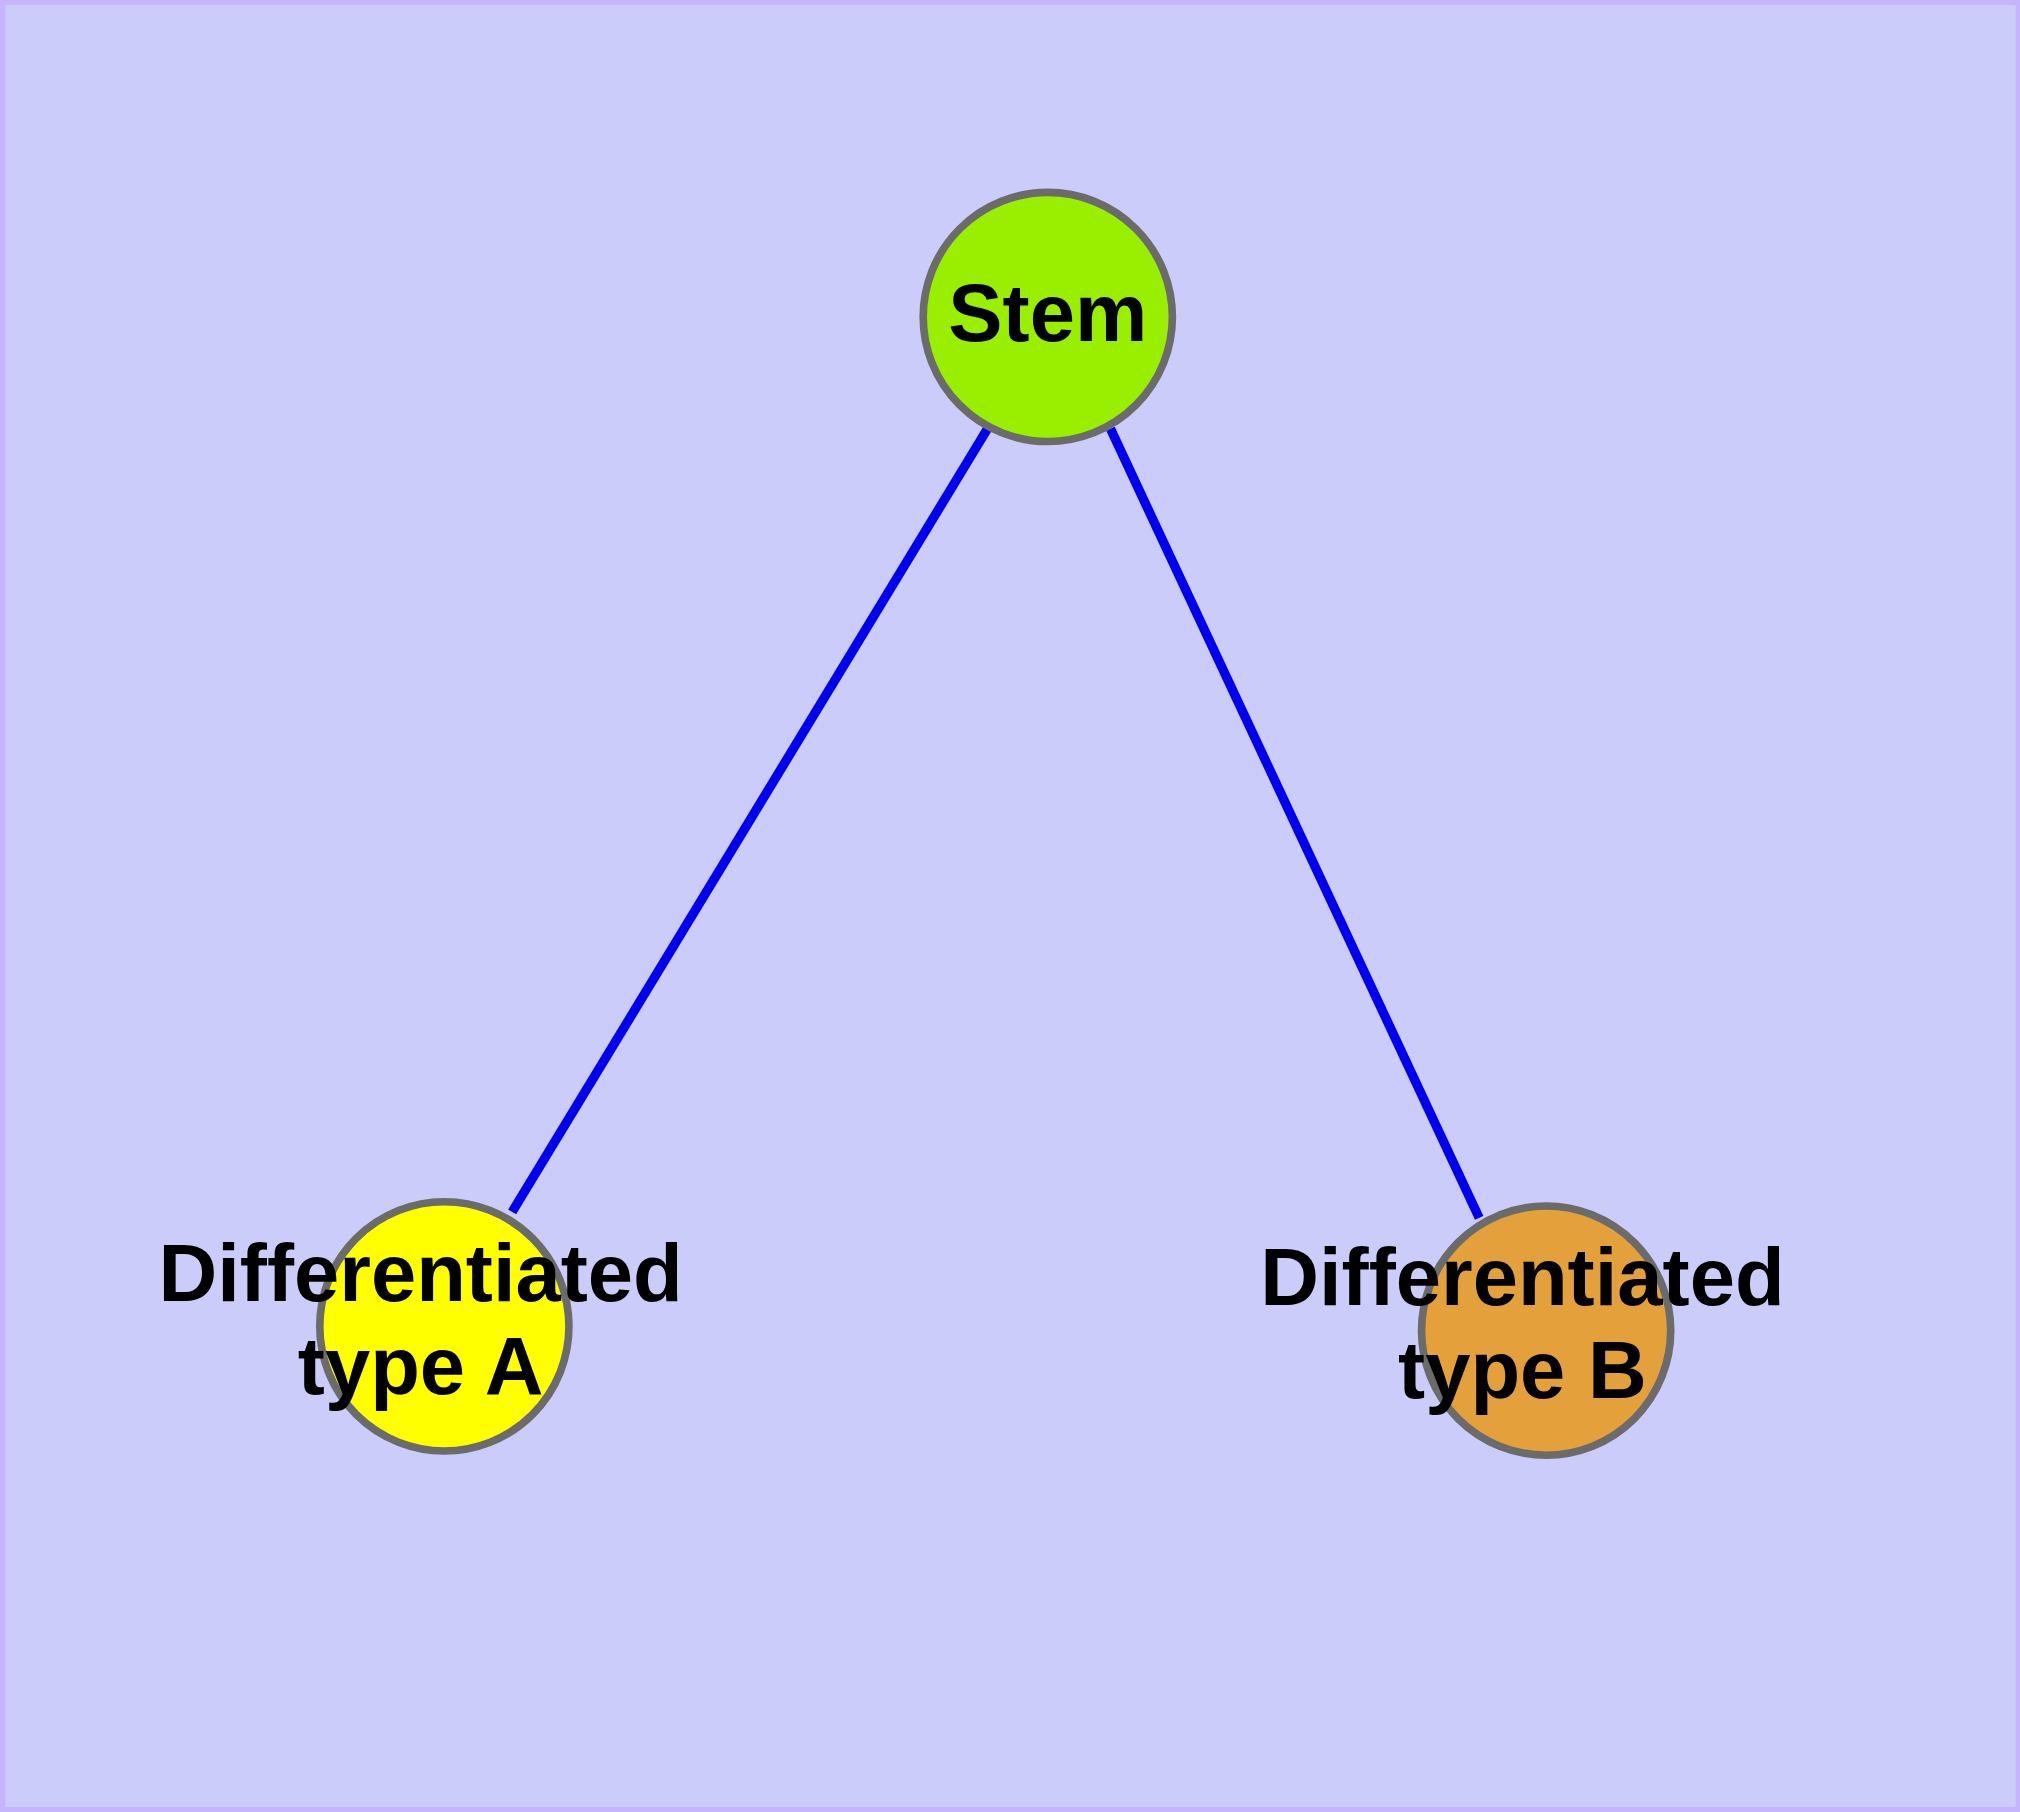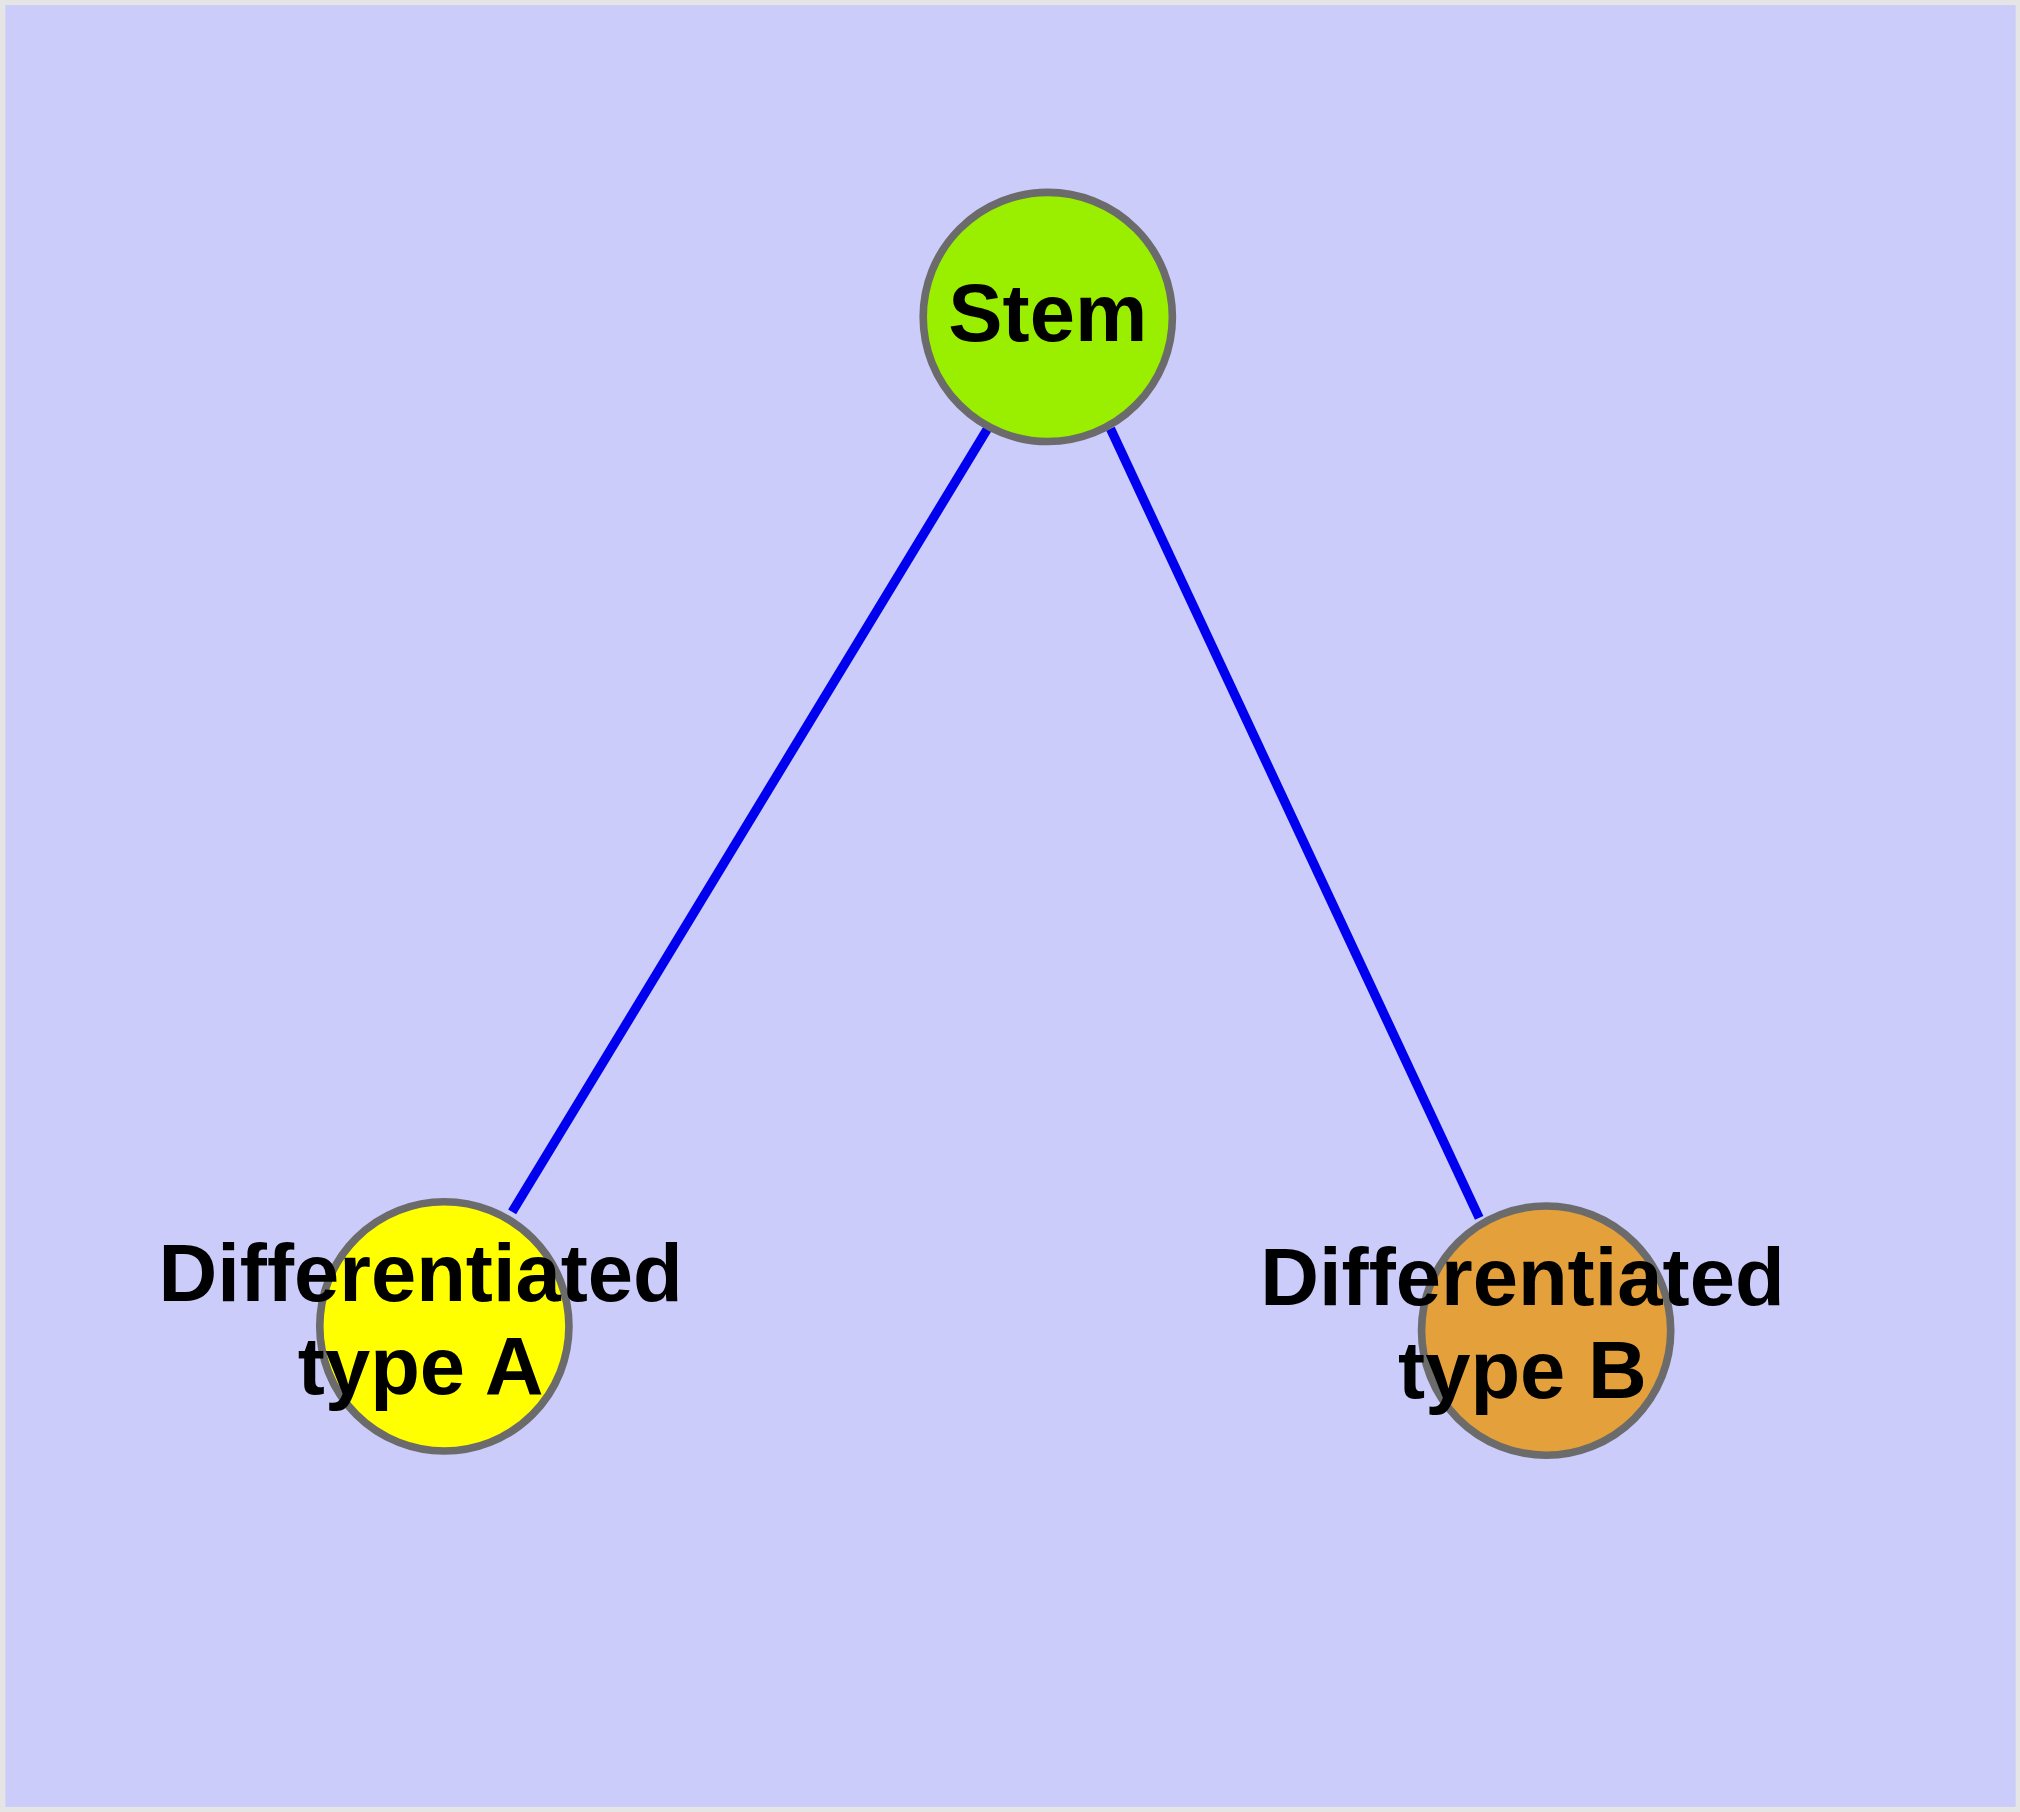--- a/index.html
+++ b/index.html
@@ -35,21 +35,21 @@
     dominant-baseline: middle;
     paint-order: normal;
   }
   .edge-line {
     stroke-linecap: butt;
   }
 </style>
 </head>
 <body style="background: rgb(255, 255, 255);">
 
-<div id="canvas" style="background: #e5e5e5;">
+<div id="canvas" style="background: #c4b5fd;">
   <svg id="graph-svg" viewBox="0 0 2384 2138" xmlns="http://www.w3.org/2000/svg">
 
     <rect id="bg-rect" x="6" y="6" width="2372" height="2126" fill="#ccccfa"></rect>
 
     <g>
       <line class="edge-line" id="edge-0" x1="1166" y1="504" x2="604" y2="1430" stroke="#0000ee" stroke-width="11"></line>
       <line class="edge-line" id="edge-1" x1="1310" y1="506" x2="1745" y2="1437" stroke="#0000ee" stroke-width="11"></line>
     </g>
 
     <g>

